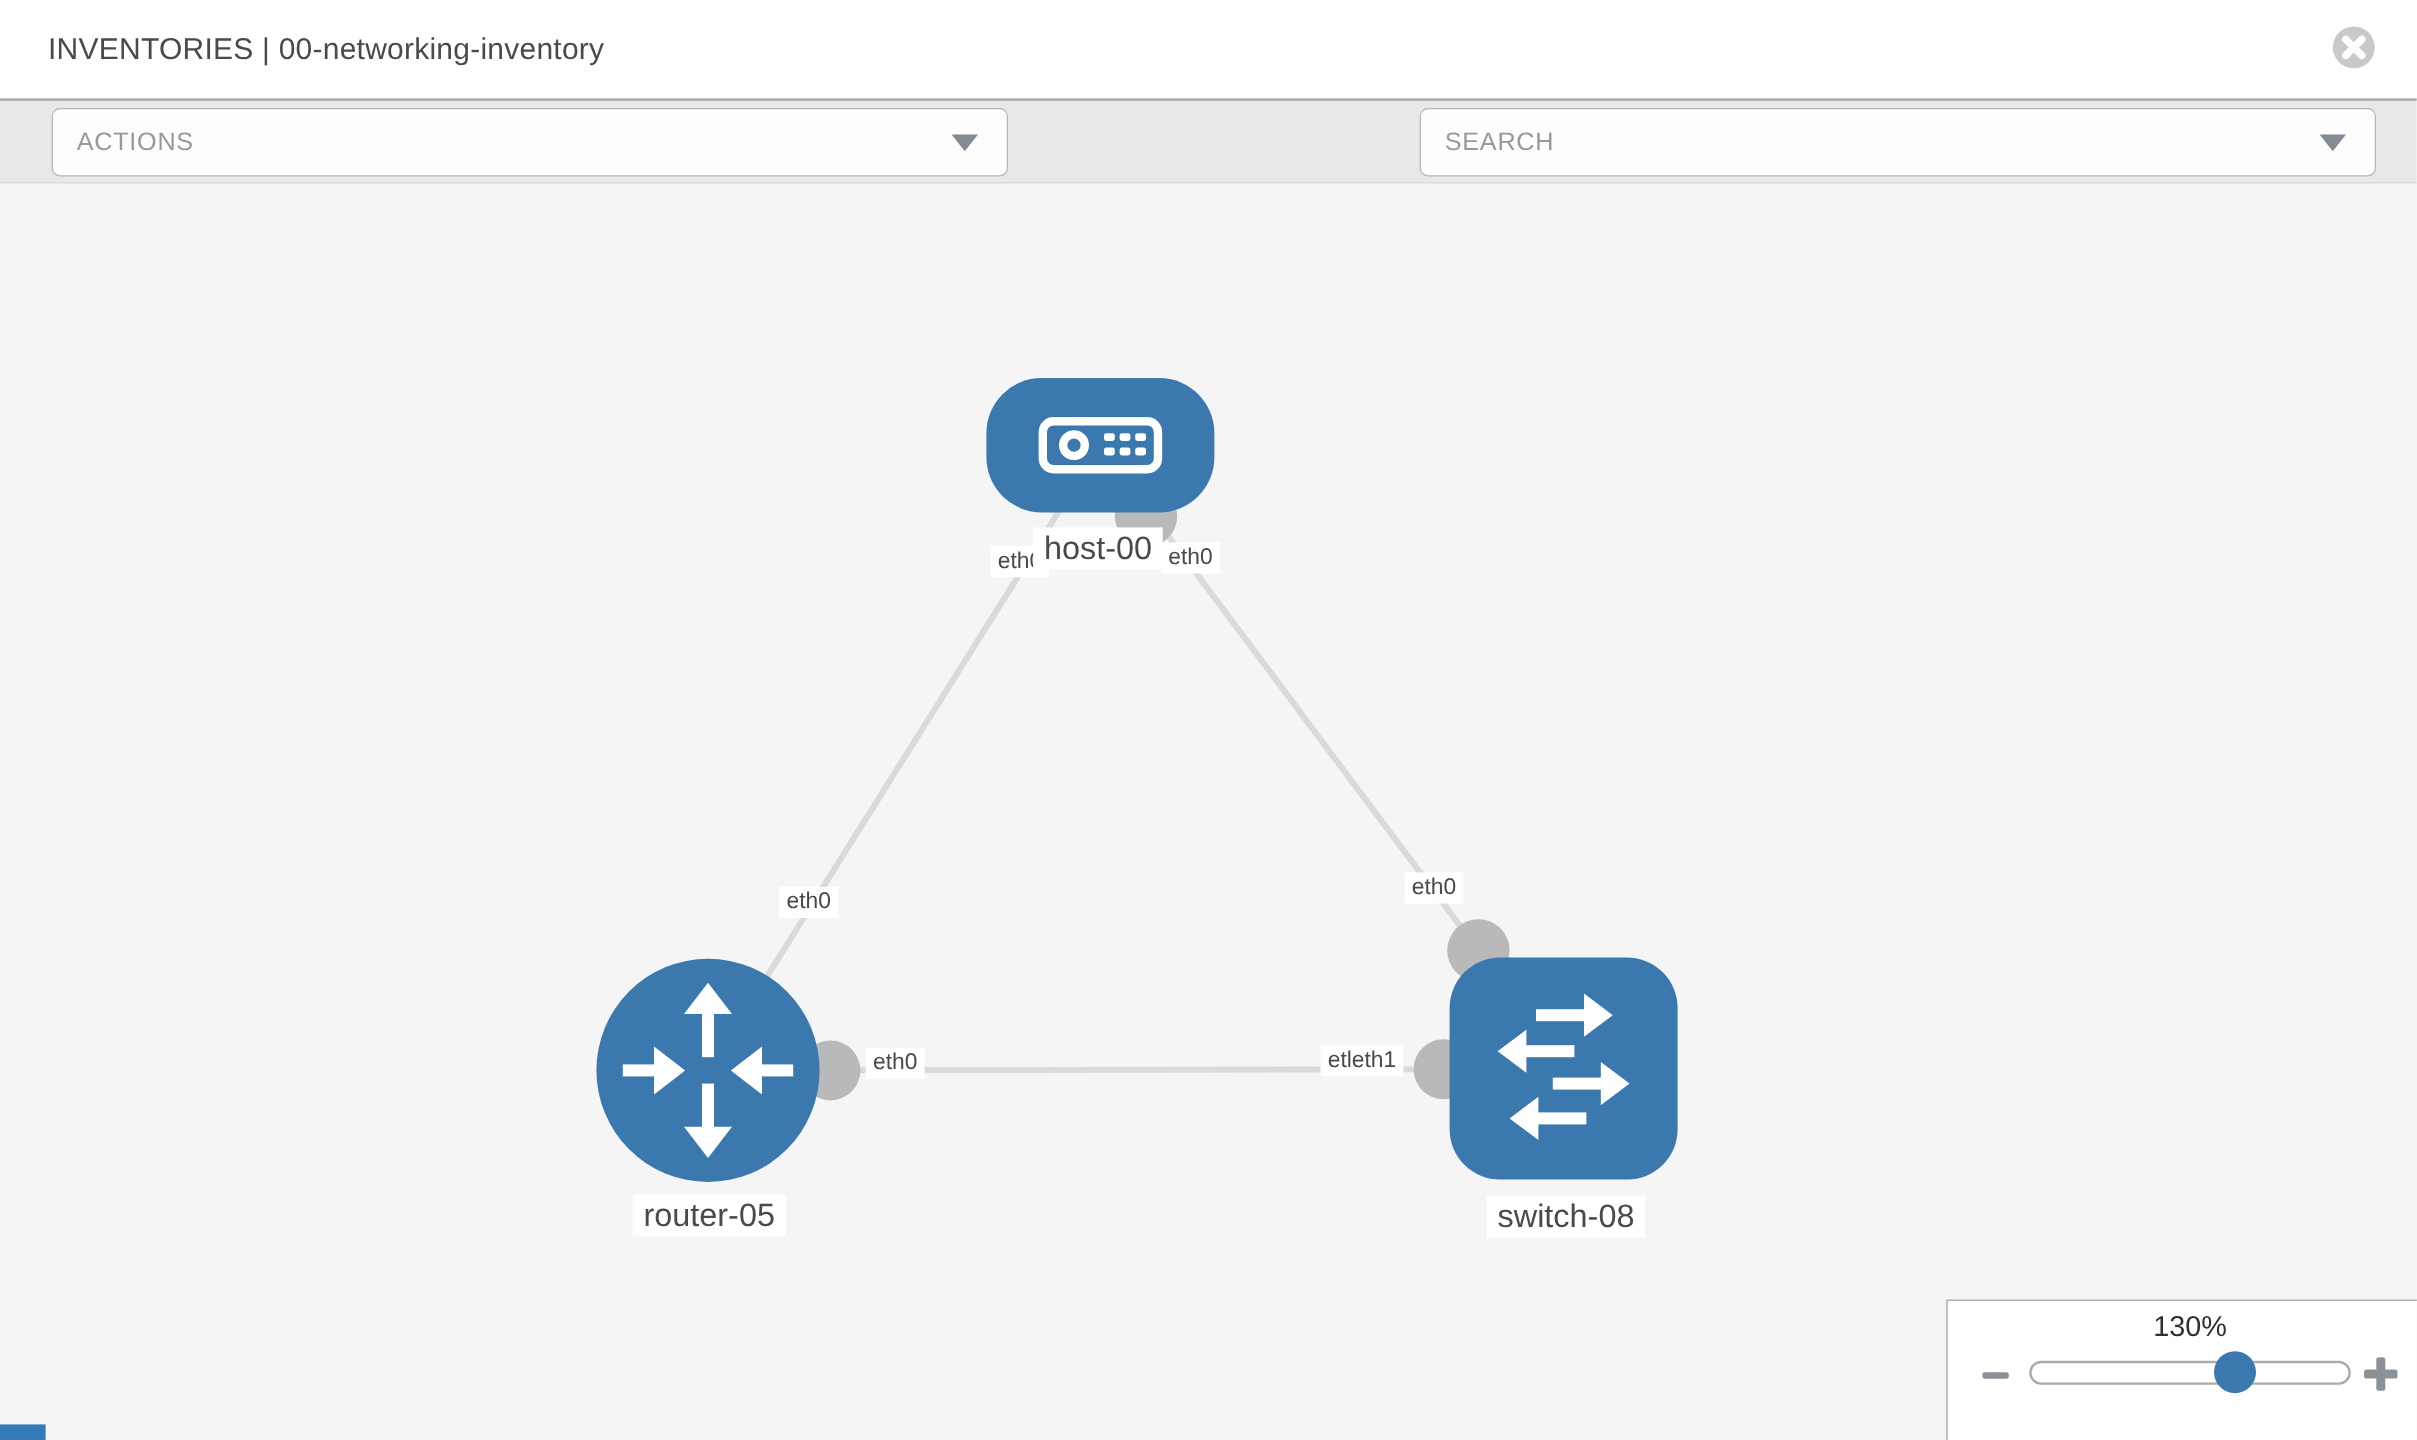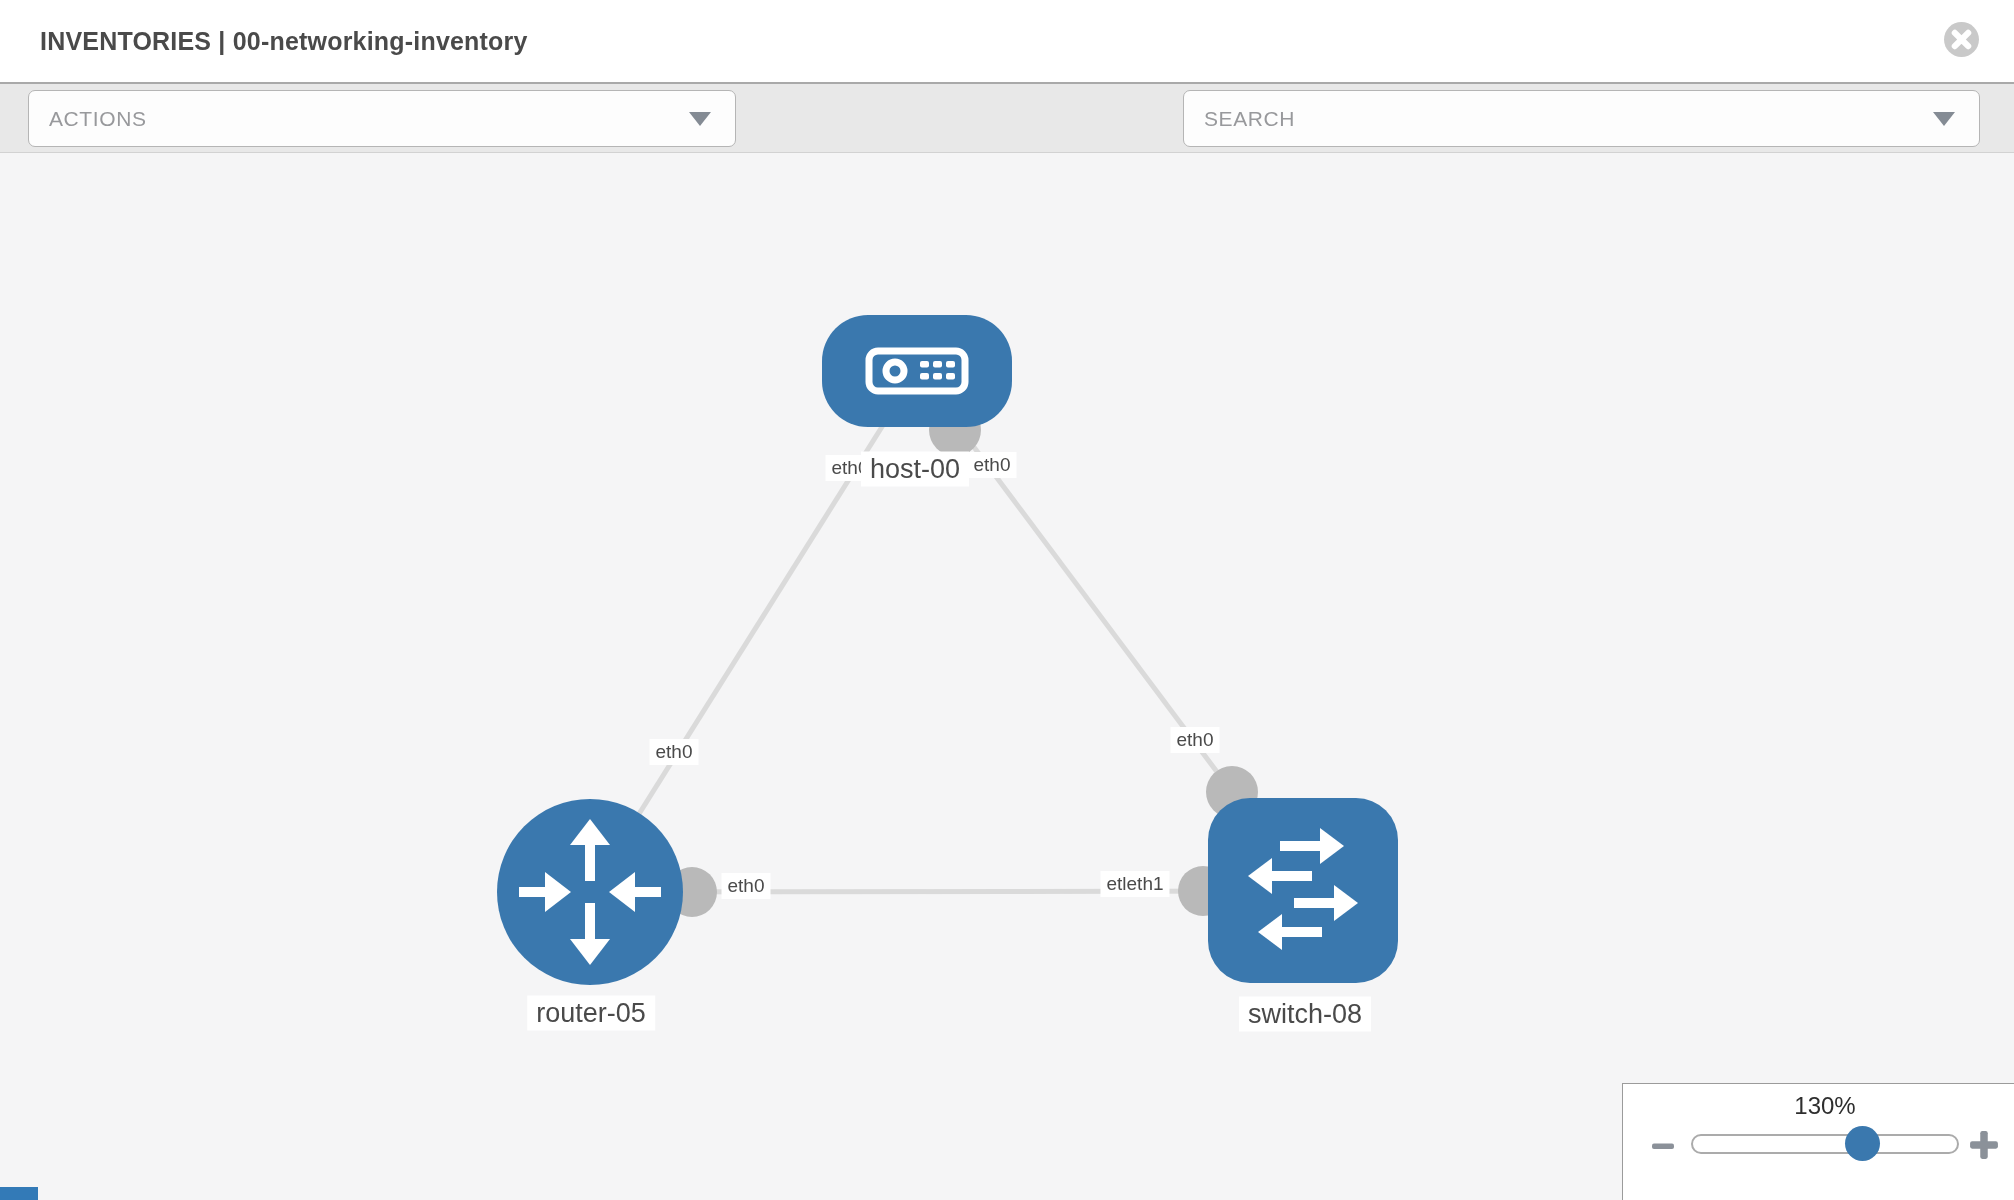--- a/index.html
+++ b/index.html
@@ -3,34 +3,34 @@
 <meta charset="utf-8">
 <style>
   * { margin:0; padding:0; box-sizing:border-box; }
   html,body { width:2014px; height:1200px; overflow:hidden; background:#fff;
               font-family:"Liberation Sans", sans-serif; }
   .screen { position:relative; width:2014px; height:1200px; background:#fff; }
 
   
   .header { position:absolute; left:0; top:0; width:100%; height:82px; background:#fff; }
   .title { position:absolute; left:40px; top:0; height:82px; display:flex; align-items:center;
-           font-size:25px; font-weight:bold; color:#4a4a4a; letter-spacing:0.2px; }
+           font-size:25px; font-weight:normal; color:#4a4a4a; letter-spacing:0.2px; }
   .close-btn { position:absolute; right:34px; top:21px; width:37px; height:37px; border:none;
                background:transparent; cursor:pointer; padding:0; }
 
   
   .toolbar { position:absolute; left:0; top:82px; width:100%; height:71px; background:#e8e8e8;
              border-top:2px solid #a9a9a9; border-bottom:1px solid #d2d2d2; }
   .select { position:absolute; top:6px; height:57px; background:#fdfdfd;
             border:1px solid #b5b5b5; border-radius:7px; display:flex; align-items:center;
             padding:0 24px 0 20px; cursor:pointer; }
   .select .lbl { font-size:21px; color:#98999c; letter-spacing:0.6px; flex:1; }
   .caret { width:0; height:0; border-left:11px solid transparent; border-right:11px solid transparent;
            border-top:14px solid #848b94; }
-  .select-actions { left:28px;  width:708px; }
+  .select-actions { left:43px;  width:797px; }
   .select-search  { left:1183px; width:797px;gap:35px; }
   .tool { position:absolute; top:95px; width:38px; height:38px; background:transparent; border:none;
           cursor:pointer; padding:0; }
   .tool-wrench { left:1050px; }
   .tool-key    { left:1112px; }
 
   
   .canvas { position:absolute; left:0; top:153px; width:2014px; height:1047px; background:#f5f5f6; }
   #links-svg { position:absolute; left:0; top:0; }
   .node { position:absolute; background:#3a78ae; display:flex; align-items:center; justify-content:center; cursor:move; }
@@ -150,21 +150,21 @@
             <polygon points="50,134 74,116 74,152"></polygon>
           </g>
         </svg>
       </div>
       <div class="chip iface" style="left: 850px; top: 315px;">eth0</div>
       <div class="chip iface" style="left: 992px; top: 312px;">eth0</div>
       <div class="chip iface" style="left: 674px; top: 599px;">eth0</div>
       <div class="chip iface" style="left: 1195px; top: 587px;">eth0</div>
       <div class="chip iface" style="left: 746px; top: 733px;">eth0</div>
       <div class="chip iface" style="left: 1135px; top: 731px; text-align: right;">etleth1</div>
-      <div class="chip name" style="left: 915px; top: 304px; margin-top: 12px;">host-00</div>
+      <div class="chip name" style="left: 915px; top: 304px;">host-00</div>
       <div class="chip name" style="left: 591px; top: 860px;">router-05</div>
       <div class="chip name" style="left: 1305px; top: 861px;">switch-08</div>
     </div>
 
   <div class="zoom-panel">
     <div class="zoom-value">130%</div>
     <button class="zoom-minus" aria-label="zoom out">
       <svg width="24" height="24" viewBox="0 0 24 24">
         <rect x="1" y="9.5" width="22" height="5.5" rx="2" fill="#8b9199"></rect>
       </svg>

